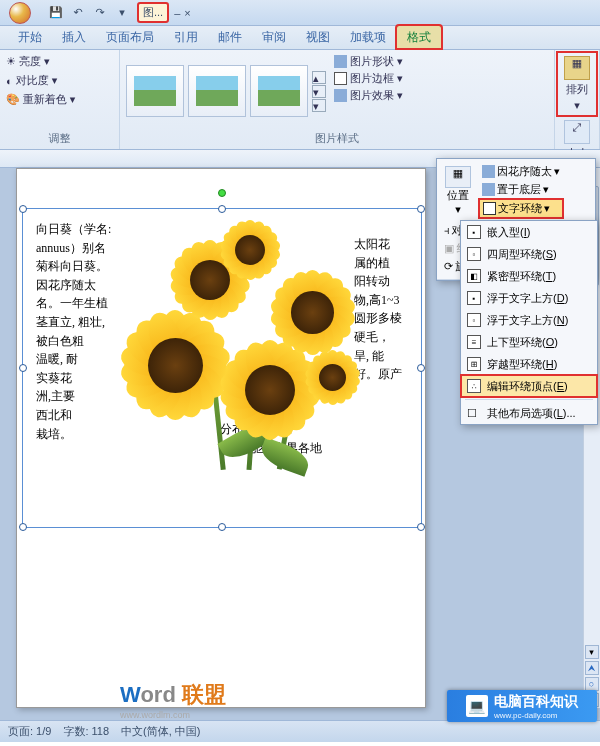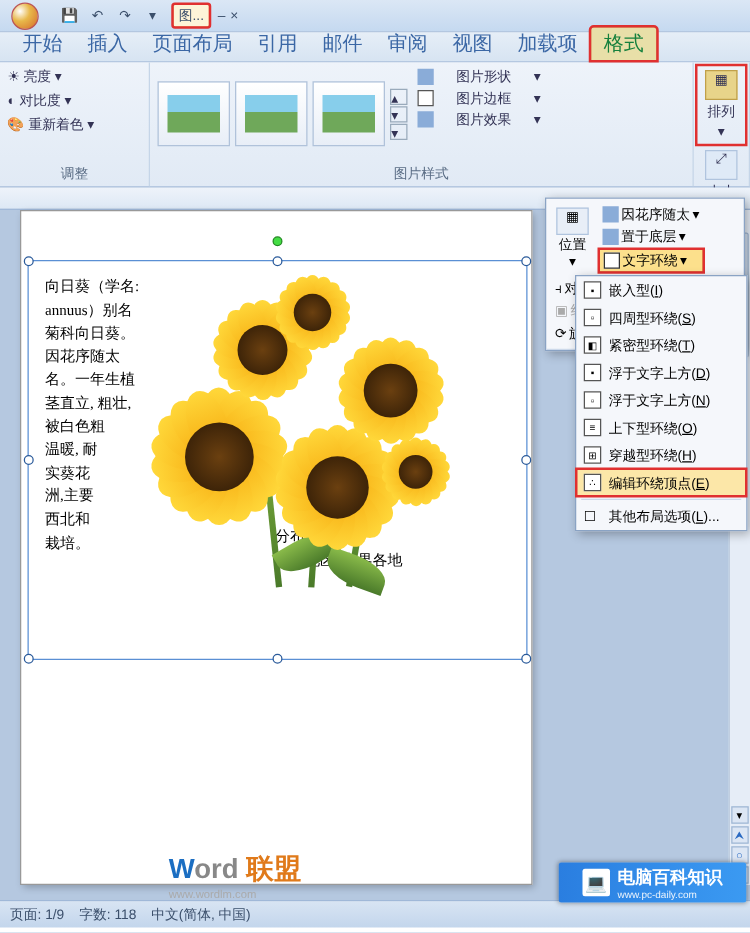--- a/index.html
+++ b/index.html
@@ -8,21 +8,21 @@
     .titlebar { height: 26px; background: linear-gradient(#dbe7f5, #c5d9f0); display: flex; align-items: center; border-bottom: 1px solid #a0b8d8; font-size: 11px; color: #3b4f6b; }
     .office-btn { width: 40px; height: 26px; display: flex; align-items: center; justify-content: center; }
     .office-circle { width: 22px; height: 22px; border-radius: 50%; background: radial-gradient(circle at 30% 30%, #fff, #e8b84a 40%, #d46a2a); border: 1px solid #b55; }
     .qat { display: flex; gap: 6px; padding: 0 8px; align-items: center; }
     .qat-item { width: 16px; height: 16px; display: flex; align-items: center; justify-content: center; }
     .title-text { flex: 1; text-align: center; }
     .win-ctrls { display: flex; gap: 4px; padding: 0 6px 0 2px; align-items: center; }
     .highlight-red { outline: 2px solid #e03030; outline-offset: -1px; }
     .tool-context { border: 1px solid #e8c070; background: #fdf4d8; padding: 1px 4px; margin-right: 4px; border-radius: 2px; }
 
-    .tabs { height: 24px; background: linear-gradient(#e6eef7, #d7e4f2); display: flex; align-items: flex-end; padding: 0 8px; font-size: 16px; color: #3b67a5; border-bottom: 1px solid #a0b8d8; }
+    .tabs { height: 24px; background: linear-gradient(#e6eef7, #d7e4f2); display: flex; align-items: flex-end; padding: 0 8px; font-size: 12px; color: #3b67a5; border-bottom: 1px solid #a0b8d8; }
     .tab { padding: 3px 10px; cursor: pointer; }
     .tab.active { background: #e8dfa8; border: 1px solid #c0a84f; border-bottom: none; border-radius: 3px 3px 0 0; color: #15803d; }
 
     .ribbon { height: 100px; background: linear-gradient(#eef3fa, #e1eaf5); border-bottom: 1px solid #a0b8d8; display: flex; font-size: 11px; color: #335; }
     .group { border-right: 1px solid #c5d5e8; display: flex; flex-direction: column; padding: 2px; }
     .group-body { flex: 1; display: flex; }
     .group-label { text-align: center; font-size: 11px; color: #5a6d85; padding: 1px 0; }
     .adjust { width: 120px; }
     .adjust-item { display: flex; align-items: center; gap: 3px; padding: 2px 4px; width: 100%; }
     .styles { flex: 1; }
@@ -58,35 +58,35 @@
     .sub-row.highlight { outline: 2px solid #e03030; outline-offset: -1px; background: #fce7a8; }
     .sub-row .sq { width: 14px; height: 14px; border: 1px solid #555; display: flex; align-items: center; justify-content: center; font-size: 8px; background: #fff; }
 
     .vscroll { position: absolute; right: 0; top: 18px; width: 17px; height: 540px; background: #e6edf7; border-left: 1px solid #c0cee0; }
     .vthumb { position: absolute; left: 1px; top: 18px; width: 14px; height: 100px; background: linear-gradient(#d6e2f2, #bcd0e8); border: 1px solid #9fb6d4; border-radius: 2px; }
     .nav-icons { position: absolute; right: 0; bottom: 0; width: 17px; display: flex; flex-direction: column; align-items: center; }
     .nav-icons div { width: 14px; height: 14px; margin: 1px 0; background: #dce6f4; border: 1px solid #9fb6d4; font-size: 9px; text-align: center; line-height: 12px; }
 
     .statusbar { height: 22px; background: linear-gradient(#d8e4f3, #c3d6ec); display: flex; align-items: center; font-size: 11px; color: #3b4f6b; padding: 0 8px; gap: 12px; border-top: 1px solid #a0b8d8; }
 
-    .watermark { position: absolute; left: 135px; top: 530px; font-size: 22px; font-weight: bold; }
+    .watermark { position: absolute; left: 120px; top: 530px; font-size: 22px; font-weight: bold; }
     .watermark .w { color: #1b6ec2; } .watermark .ord { color: #888; } .watermark .cn { color: #e07a1a; }
     .logo-overlay { position: absolute; right: 3px; bottom: 24px; width: 150px; height: 32px; background: linear-gradient(90deg, #2a7ee0, #3b9af2); color: #fff; font-size: 14px; font-weight: bold; display: flex; align-items: center; justify-content: center; border-radius: 2px; box-shadow: 0 0 4px rgba(0,0,0,0.4); }
     .logo-overlay .sq { width: 22px; height: 22px; background: #fff; margin-right: 6px; display: flex; align-items: center; justify-content: center; color: #2a7ee0; border-radius: 2px; }
 
     .sunflowers { position: absolute; left: 100px; top: 70px; width: 260px; height: 250px; }
     .flower { position: absolute; border-radius: 50%; }
     .petals { position: absolute; width: 100%; height: 100%; }
     .petal { position: absolute; width: 28%; height: 50%; left: 36%; top: 0; border-radius: 50% 50% 40% 40%; background: linear-gradient(#ffd83a, #f5a50a); transform-origin: 50% 100%; }
     .center { position: absolute; left: 25%; top: 25%; width: 50%; height: 50%; border-radius: 50%; background: radial-gradient(#6b4010, #2a1805); }
     .stem { position: absolute; width: 5px; background: linear-gradient(#7aaa3a, #4a7a2a); }
     .leaf { position: absolute; width: 50px; height: 24px; background: linear-gradient(#8abb4a, #4a7a2a); border-radius: 0 60% 0 60%; }
 
     .pos-btn { width: 34px; text-align: center; font-size: 11px; }
-    .pic-options .opt { display: flex; align-items: center; gap: 18px; }
+    .pic-options .opt { display: flex; align-items: center; gap: 3px; }
     .small-ico { width: 13px; height: 13px; background: #8aacd8; display: inline-block; }
 
     .under { text-decoration: underline; }
   </style>
 </head>
 <body>
 
 <div class="titlebar">
   <div class="office-btn">
       <div class="office-circle"></div>
@@ -188,20 +188,28 @@
 菊科向日葵。
 因花序随太
 名。一年生植
 茎直立, 粗壮,
 被白色粗
 温暖, 耐
 实葵花
 洲,主要
 西北和
 栽培。</pre>
+  <pre class="text-right" style="font-family:SimSun;white-space:pre;">太阳花
+属的植
+阳转动
+物,高1~3
+圆形多棱
+硬毛，
+旱, 能
+籽。原产</pre>
   <pre class="text-bottom" style="font-family:SimSun;white-space:pre;">分布在我国东
 华北地区, 世界各地</pre>
 
   <div class="sunflowers">
     <div class="stem" style="left:115px;top:140px;height:110px;transform:rotate(-6deg);"></div>
     <div class="stem" style="left:150px;top:150px;height:100px;transform:rotate(4deg);"></div>
     <div class="stem" style="left:185px;top:155px;height:95px;transform:rotate(10deg);"></div>
     <div class="leaf" style="left:120px;top:210px;transform:rotate(-30deg);"></div>
     <div class="leaf" style="left:160px;top:225px;transform:rotate(20deg);"></div>
     <div class="flower" style="left:20px;top:90px;width:110px;height:110px;" id="f1">

